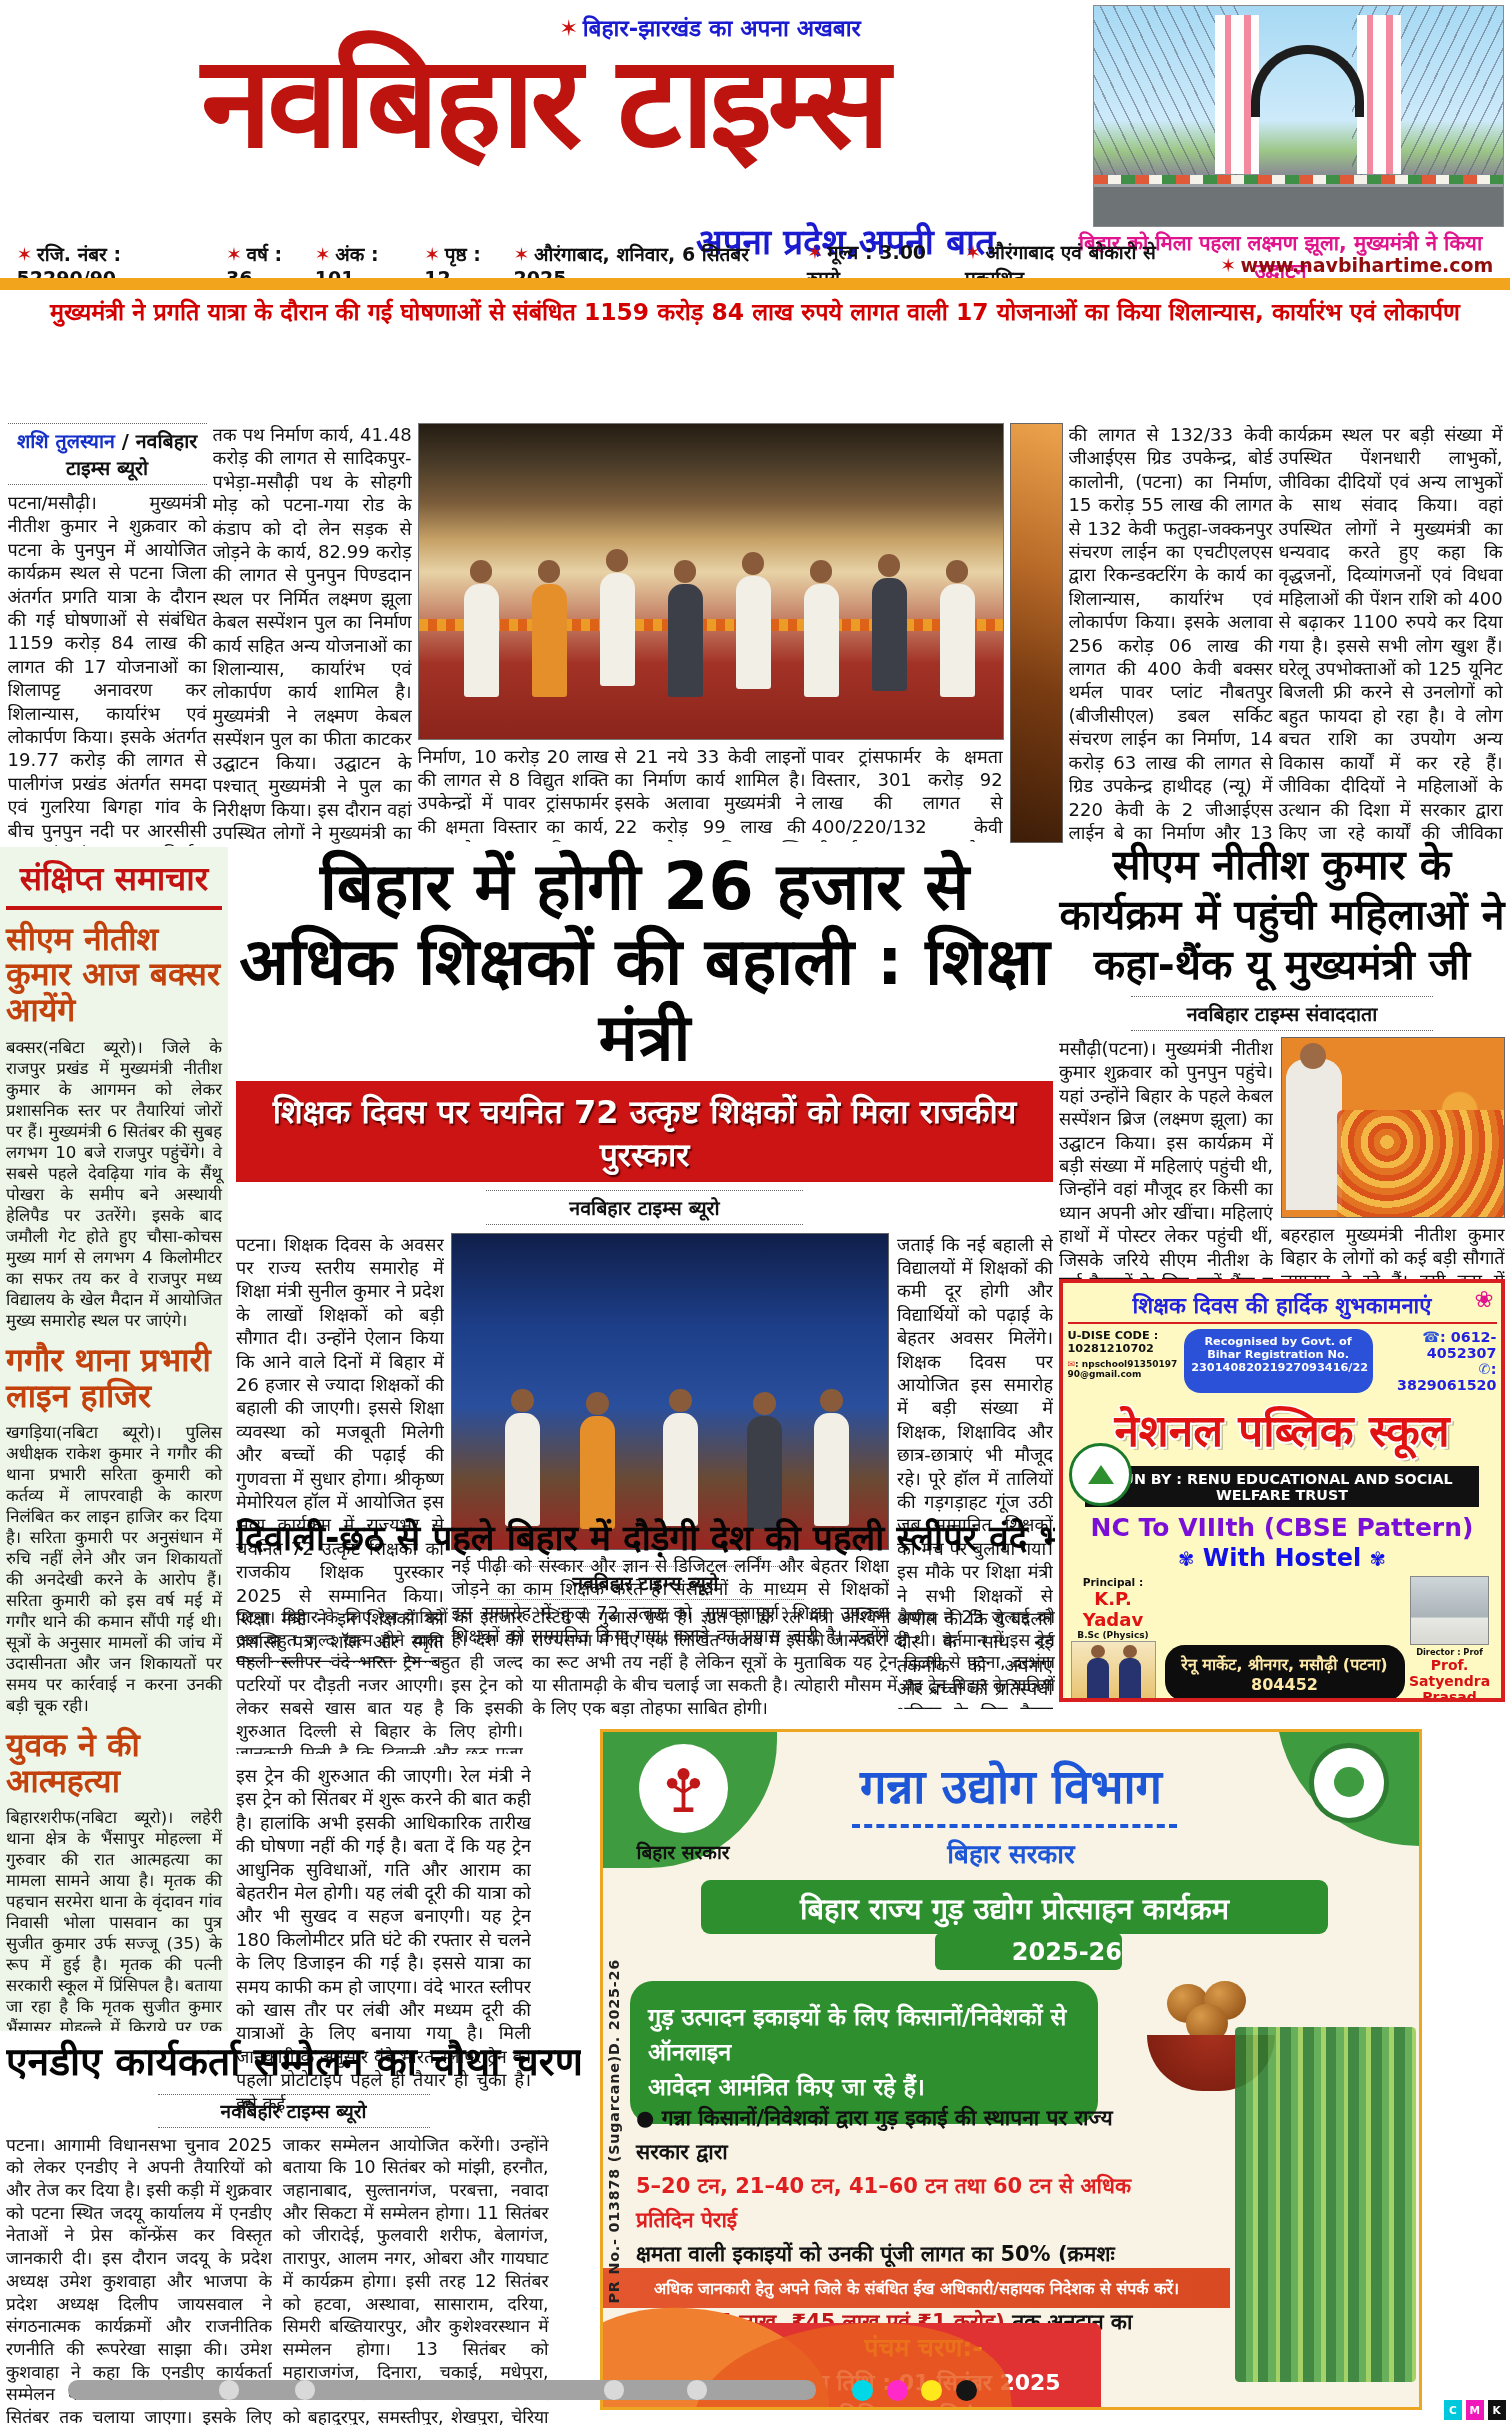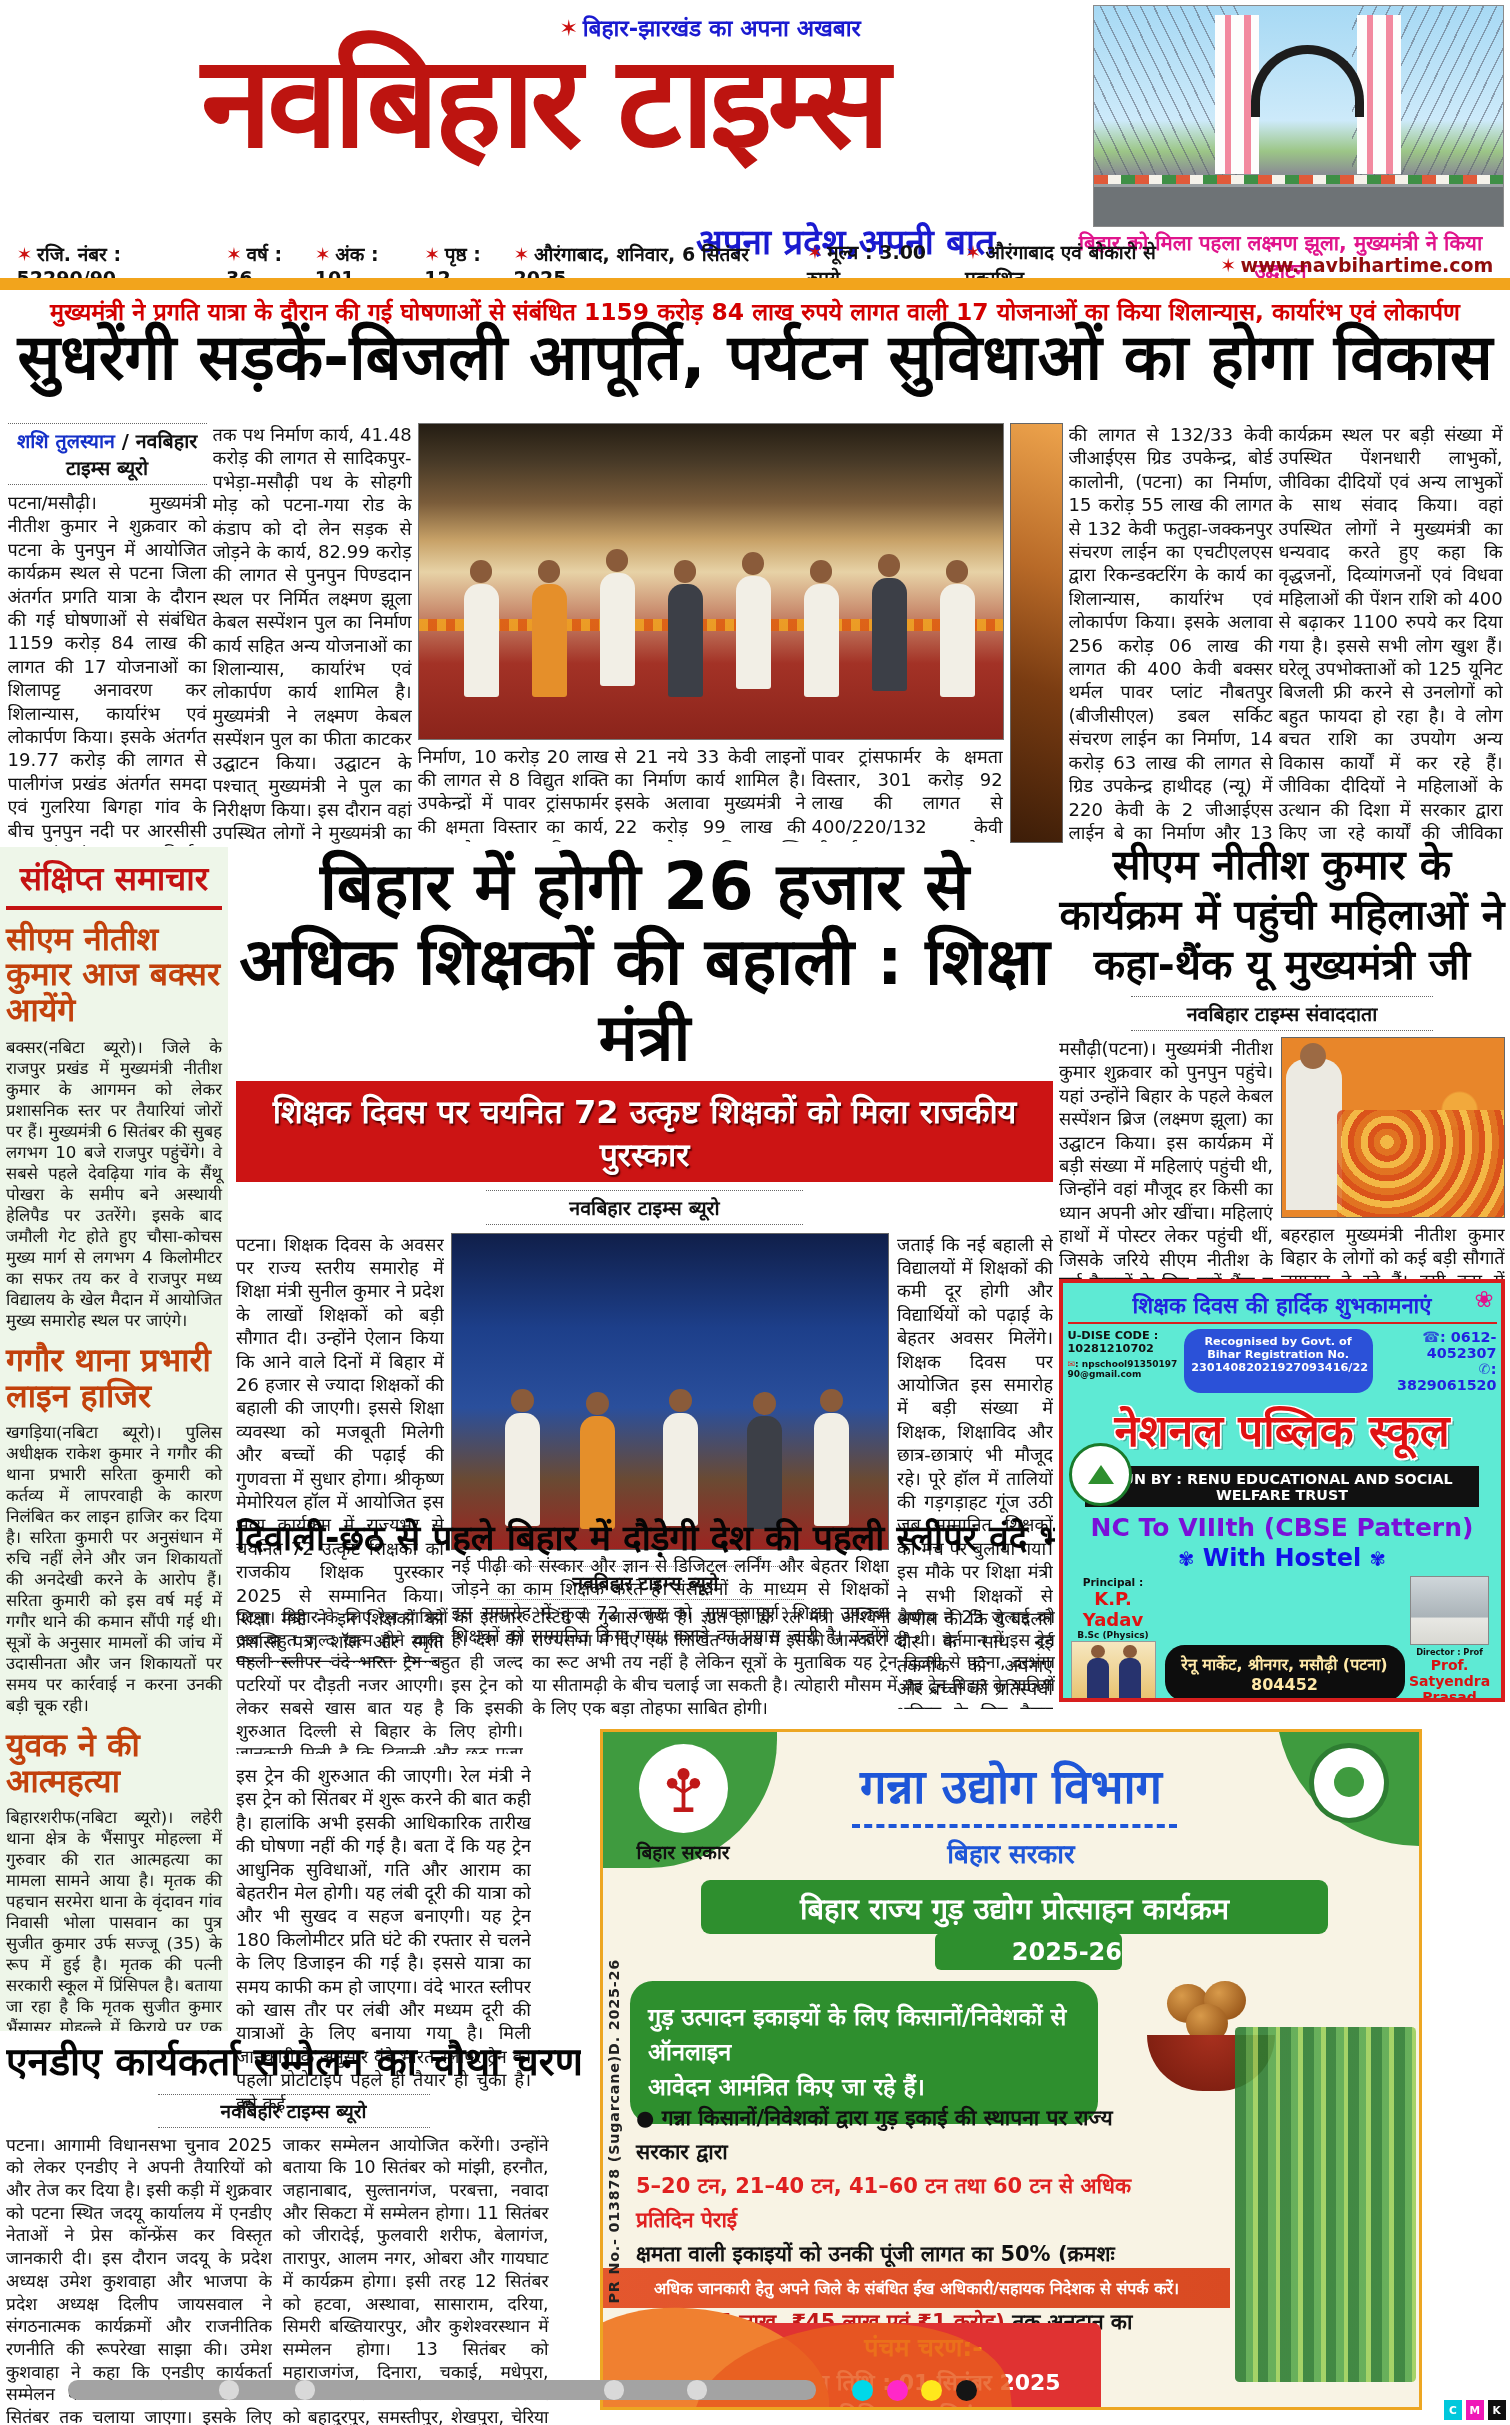--- a/index.html
+++ b/index.html
@@ -65,21 +65,21 @@
   .w-row{display:flex;gap:7.6px}
   .w-col1{width:214px}.w-col1 .body-txt{height:353px}
   .w-right{width:224px}
   .w-photo{position:relative;width:224px;height:181px;border:0.8px solid #666;overflow:hidden;
     background:radial-gradient(circle at 80% 40%,#f2a93c 0 8%,#e8862a 9% 100%)}
   .w-photo::before{content:"";position:absolute;left:4.5px;top:21px;width:56px;height:151px;background:#eceae2;border-radius:19.6px 19.6px 0 0}
   .w-photo::after{content:"";position:absolute;left:18px;top:4.5px;width:26px;height:26px;border-radius:50%;background:#9c6a44}
   .w-crowd{position:absolute;right:0;top:40%;width:75%;height:60%;background:repeating-radial-gradient(circle at 30% 30%,#f5c04a 0 6.8px,#e07020 6.8px 13.6px,#d84a18 13.6px 19.6px);opacity:.85;border-radius:6px 0 0 0}
   .w-col2 .body-txt{height:171px;margin-top:4.5px}
   
-  .school-ad{left:1059px;top:1279px;width:446px;height:423px;background:#5eead4;border:4.5px solid #d81e1e;padding:3px 4.5px;overflow:hidden}
+  .school-ad{left:1059px;top:1279px;width:446px;height:423px;background:#fef9c3;border:4.5px solid #d81e1e;padding:3px 4.5px;overflow:hidden}
   .sa-greet{position:relative;color:#2222e0;text-align:center;font-size:22px;font-weight:800;padding:3px 0;border-bottom:2.3px solid #d81e1e}
   .sa-flower{position:absolute;right:3px;top:0;font-size:22.7px;color:#e0148c}
   .sa-info{display:flex;justify-content:space-between;gap:4.5px;margin-top:4.5px}
   .sa-udise{width:113px;font-size:11.3px;font-weight:800}
   .sa-mail{font-size:9px;font-weight:700;margin-top:4.5px;word-break:break-all}
   .sa-mail .mi{color:#e02020}
   .sa-recog{width:189px;background:#2b51d8;color:#fff;border-radius:16.6px;padding:6px 7.6px;font-size:11.3px;font-weight:700;text-align:center}
   .sa-phones{width:121px;color:#2222e0;font-size:14.3px;font-weight:800;text-align:right}
   .sa-phones .pi{color:#2b51d8}
   .sa-name{text-align:center;color:#e01212;font-size:44px;font-weight:800;margin-top:6px;
@@ -185,21 +185,20 @@
     <span class="info-item"><span class="star">✶</span><span>अंक : 101</span></span>
     <span class="info-item"><span class="star">✶</span><span>पृष्ठ : 12</span></span>
     <span class="info-item"><span class="star">✶</span><span>औरंगाबाद, शनिवार, 6 सितंबर 2025</span></span>
     <span class="info-item"><span class="star">✶</span><span>मूल्य : 3.00 रुपये</span></span>
     <span class="info-item"><span class="star">✶</span><span>औरंगाबाद एवं बोकारो से प्रकाशित</span></span>
     <span class="info-item"><span class="star">✶</span><span class="site">www.navbihartime.com</span></span>
   </div>
   <div class="abs yellow-bar"></div>
 
   <div class="abs strapline">मुख्यमंत्री ने प्रगति यात्रा के दौरान की गई घोषणाओं से संबंधित 1159 करोड़ 84 लाख रुपये लागत वाली 17 योजनाओं का किया शिलान्यास, कार्यारंभ एवं लोकार्पण</div>
-  <div class="abs lead-headline">सुधरेंगी सड़कें-बिजली आपूर्ति, पर्यटन सुविधाओं का होगा विकास</div>
 
   <div class="abs lead-row">
     <div class="lcol1">
       <div class="byline"><span class="author">शशि तुलस्यान</span><span> / नवबिहार टाइम्स ब्यूरो</span></div>
       <div class="body-txt">पटना/मसौढ़ी। मुख्यमंत्री नीतीश कुमार ने शुक्रवार को पटना के पुनपुन में आयोजित कार्यक्रम स्थल से पटना जिला अंतर्गत प्रगति यात्रा के दौरान की गई घोषणाओं से संबंधित 1159 करोड़ 84 लाख की लागत की 17 योजनाओं का शिलापट्ट अनावरण कर शिलान्यास, कार्यारंभ एवं लोकार्पण किया। इसके अंतर्गत 19.77 करोड़ की लागत से पालीगंज प्रखंड अंतर्गत समदा एवं गुलरिया बिगहा गांव के बीच पुनपुन नदी पर आरसीसी पुल एवं पहुंच पथ का निर्माण कार्य, 14 करोड़ 99 लाख की लागत से पालीगंज के उलार सूर्य मंदिर में पर्यटकीय सुविधाओं का विकास कार्य, 48 लाख की लागत से पुनपुन स्टेशन से अकौना ग्राम होते हुए पटना रिंग रोड को जोड़नेवाली सहायक रोड</div>
     </div>
     <div class="lcol2">
         <div class="body-txt">तक पथ निर्माण कार्य, 41.48 करोड़ की लागत से सादिकपुर-पभेड़ा-मसौढ़ी पथ के सोहगी मोड़ को पटना-गया रोड के कंडाप को दो लेन सड़क से जोड़ने के कार्य, 82.99 करोड़ की लागत से पुनपुन पिण्डदान स्थल पर निर्मित लक्ष्मण झूला केबल सस्पेंशन पुल का निर्माण कार्य सहित अन्य योजनाओं का शिलान्यास, कार्यारंभ एवं लोकार्पण कार्य शामिल है। मुख्यमंत्री ने लक्ष्मण केबल सस्पेंशन पुल का फीता काटकर उद्घाटन किया। उद्घाटन के पश्चात् मुख्यमंत्री ने पुल का निरीक्षण किया। इस दौरान वहां उपस्थित लोगों ने मुख्यमंत्री का आभार व्यक्त किया। आज के कार्यक्रम के अन्तर्गत 130 करोड़ 10 लाख की लागत से 9 विद्युत शक्ति उपकेन्द्र, 80 करोड़ 12 लाख की लागत से 17 नये 33 केवी के लाईनों का</div>
       </div>
     <div class="lcenter">

